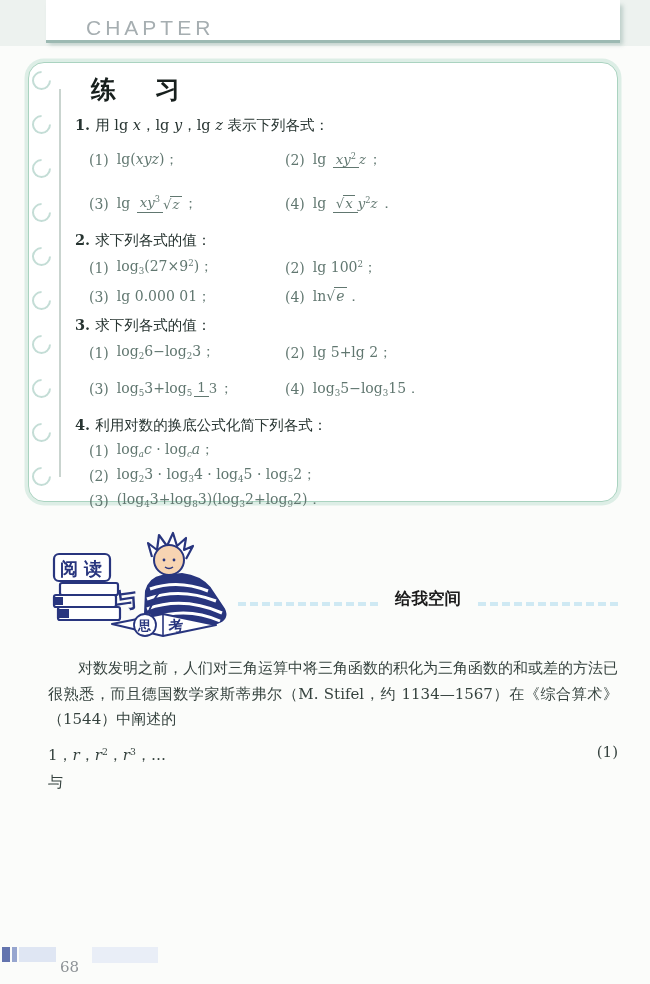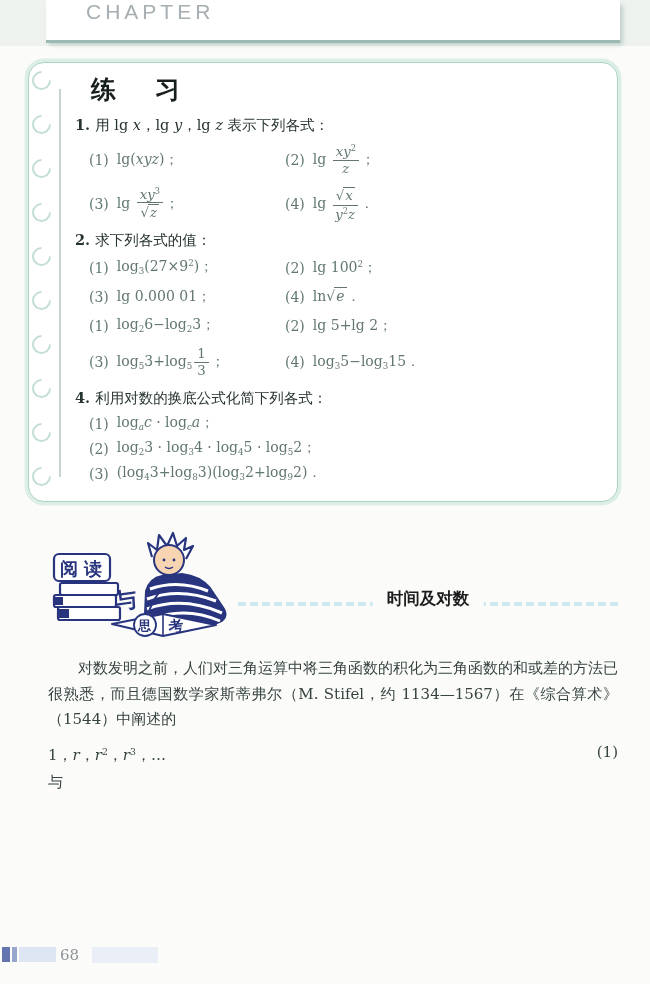--- a/index.html
+++ b/index.html
@@ -2,21 +2,21 @@
 <html><head>
 <meta charset="utf-8">
 <style>
   html,body{margin:0;padding:0;background:#e8e8e8;}
   .page{position:relative;width:650px;height:984px;margin:0 auto;background:#fbfcfa;overflow:hidden;
         font-family:"DejaVu Serif","Liberation Serif",serif;}
   
   .header-strip{position:relative;height:46px;background:#edf2ef;}
   .header-band{position:absolute;left:46px;top:0;width:574px;height:40px;background:#ffffff;
                box-shadow:0 3px 0 #9cb9b2, 3px 5px 4px rgba(110,145,138,0.35);
-               display:flex;align-items:flex-start;}
+               display:flex;align-items:flex-end;}
   .chapter-label{color:#a6aeb1;font-size:21px;letter-spacing:4px;margin-left:40px;
                  font-family:"Liberation Sans","DejaVu Sans",sans-serif;}
   .book-info{margin-left:auto;margin-right:62px;font-style:italic;font-weight:700;color:#36403d;
              font-size:14.5px;white-space:nowrap;}
   .book-info span{margin-left:10px;}
   
   .ex-box{position:relative;margin:16px 0 0 28px;width:590px;height:440px;box-sizing:border-box;
           background:#ffffff;border:1.5px solid #aad3c0;border-radius:16px;
           box-shadow:0 0 0 3.5px #ddeee6;padding:8px 16px 0 46px;}
   .ring{position:absolute;left:3px;width:15px;height:15px;border:2.5px solid #c4ddd6;
@@ -30,21 +30,21 @@
   .irow{display:grid;grid-template-columns:196px 1fr;align-items:center;padding-left:14px;}
   .irow.tall{min-height:44px;}
   .irow.med{min-height:29px;}
   .irow.single{grid-template-columns:1fr;min-height:25px;}
   .item{display:flex;align-items:center;gap:8px;color:#617770;font-size:14px;white-space:nowrap;}
   .ilabel{color:#617770;}
   
   .imath i,.stem i{font-style:italic;}
   .imath sub,.stem sub{font-size:0.62em;vertical-align:-0.35em;}
   .imath sup,.stem sup{font-size:0.62em;vertical-align:0.55em;}
-  .frac{display:inline-flex;flex-direction:column;text-align:center;vertical-align:middle;
+  .frac{display:inline-flex;flex-direction:row;text-align:center;vertical-align:middle;
         line-height:1.05;font-size:0.95em;margin:0 2px;justify-content:space-between;}
   .frac .num{padding:0 3px 1px;border-bottom:1.2px solid currentColor;}
   .frac .den{padding-top:1px;}
   .sqrt{display:inline-block;white-space:nowrap;}
   .sqrt .rad{letter-spacing:-1px;}
   .sqrt .rdcd{display:inline-block;border-top:1.2px solid currentColor;padding:0 2px;line-height:1.2;}
   
   .reading-header{display:flex;margin:26px 32px 0 48px;height:120px;}
   .cartoon{width:190px;flex:0 0 190px;}
   .title-area{flex:1;position:relative;}
@@ -58,21 +58,21 @@
                line-height:26px;}
   .formula-row i{font-style:italic;}
   .formula-row sup{font-size:0.62em;vertical-align:0.55em;}
   .formula-tag{position:absolute;right:0;top:0;}
   .connector-row{margin:2px 32px 0 48px;color:#35423e;font-size:15px;line-height:24px;}
   
   .footer{position:absolute;left:0;bottom:20px;height:18px;width:100%;}
   .fbar1{position:absolute;left:2px;top:1px;width:8px;height:15px;background:#6374ae;}
   .fbar2{position:absolute;left:12px;top:1px;width:5px;height:15px;background:#97a6cf;}
   .fbar3{position:absolute;left:19px;top:1px;width:37px;height:15px;background:#dfe6f3;}
-  .page-num{position:absolute;left:60px;top:0;color:#8d9296;font-size:15px;}
+  .page-num{position:absolute;left:60px;top:12px;color:#8d9296;font-size:15px;}
   .fbar4{position:absolute;left:92px;top:1px;width:66px;height:16px;background:#e9eef7;}
 </style>
 </head>
 <body>
 
 <div class="page">
 
   <div class="header-strip">
     <div class="header-band">
       <span class="chapter-label">CHAPTER</span>
@@ -145,20 +145,21 @@
             <span class="imath">lg 0.000 01；</span>
           </span>
         <span class="item">
             <span class="ilabel">(4)</span>
             <span class="imath">ln<span class="sqrt"><span class="rad">√</span><span class="rdcd"><i>e</i></span></span>．</span>
           </span>
       </div>
     </div>
 
     <div class="problem">
+      <div class="stemline"><span class="pnum">3.</span><span class="stem">求下列各式的值：</span></div>
       <div class="irow med">
         <span class="item">
             <span class="ilabel">(1)</span>
             <span class="imath">log<sub>2</sub>6−log<sub>2</sub>3；</span>
           </span>
         <span class="item">
             <span class="ilabel">(2)</span>
             <span class="imath">lg 5+lg 2；</span>
           </span>
       </div>
@@ -234,21 +235,21 @@
       <text x="36" y="46" font-size="18" font-weight="bold" fill="#28357e">读</text>
 
       <text x="68" y="80" font-size="22" font-weight="bold" fill="#28357e" transform="rotate(-8 68 80)">与</text>
 
       <circle cx="97" cy="96" r="11" fill="#ffffff" stroke="#28357e" stroke-width="1.8"></circle>
       <text x="90" y="101" font-size="13" font-weight="bold" fill="#28357e">思</text>
       <text x="121" y="103" font-size="15" font-weight="bold" fill="#28357e" transform="rotate(-6 121 103)">考</text>
     </svg>
     <div class="title-area">
       <div class="dash-line"></div>
-      <span class="section-title">时间及对数</span>
+      <span class="section-title">给我空间</span>
     </div>
   </div>
 
   <div class="body-text">
     <p>对数发明之前，人们对三角运算中将三角函数的积化为三角函数的和或差的方法已很熟悉，而且德国数学家斯蒂弗尔（M. Stifel，约 1134—1567）在《综合算术》（1544）中阐述的</p>
   </div>
 
   <div class="formula-row">
     <span class="fmath">1，<i>r</i>，<i>r</i><sup>2</sup>，<i>r</i><sup>3</sup>，…</span>
     <span class="formula-tag">(1)</span>

